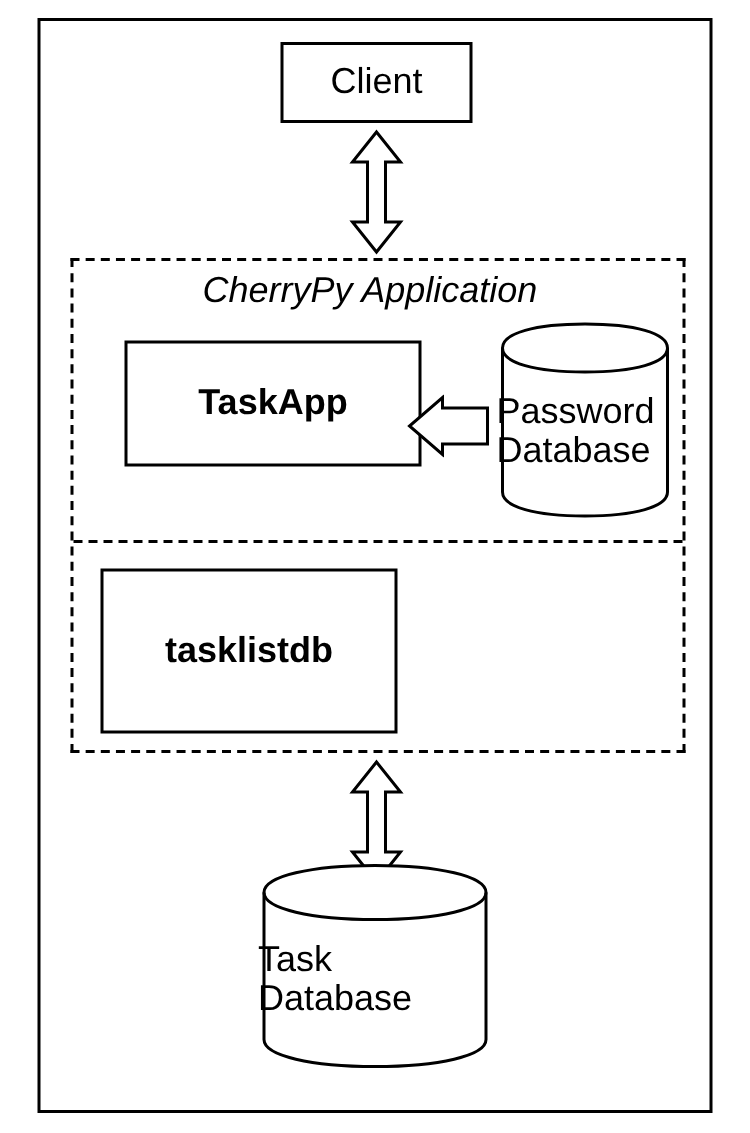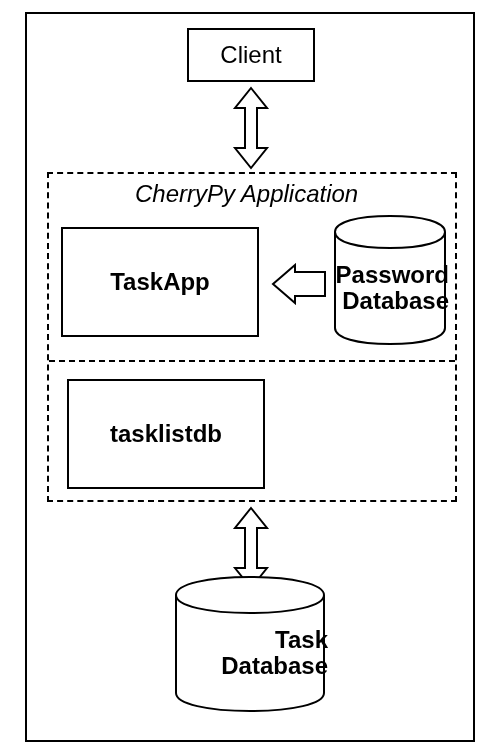--- a/index.html
+++ b/index.html
@@ -56,45 +56,44 @@
     color: #000;
   }
   
   .cyl {
     position: absolute;
   }
   .cyl svg { display:block; }
   .cyl-label {
     position: absolute;
     width: 100%;
-    text-align: right;
+    text-align: left;
     font-size: 24px;
     color: #000;
     line-height: 1.1;
-    font-weight: bold;
   }
 </style>
 </head>
 <body>
 
 <div class="stage">
   <div class="outer">
 
     <div class="box" style="left:160px; top:14px; width:128px; height:54px;">
       <span class="lbl">Client</span>
     </div>
 
     <svg style="position:absolute; left:196px; top:72px;" width="56" height="84">
       <path d="M28 2 L44 22 L34 22 L34 62 L44 62 L28 82 L12 62 L22 62 L22 22 L12 22 Z" fill="#fff" stroke="#000" stroke-width="2"></path>
     </svg>
 
     <div class="dashed-group" style="left:20px; top:158px; width:410px; height:330px;">
       <span class="title" style="left:86px; top:6px;">CherryPy Application</span>
 
-      <div class="box" style="left:12px; top:53px; width:198px; height:110px;">
+      <div class="box" style="left:34px; top:53px; width:198px; height:84px;">
         <span class="lbl bold">TaskApp</span>
       </div>
 
       <svg style="position:absolute; left:222px; top:89px;" width="56" height="42">
         <path d="M54 9 L54 33 L24 33 L24 40 L2 21 L24 2 L24 9 Z" fill="#fff" stroke="#000" stroke-width="2"></path>
       </svg>
 
       <div class="cyl" style="left:282px; top:40px; width:118px; height:132px;">
         <svg width="118" height="132">
           <path d="M4 18 C4 8 26 2 59 2 C92 2 114 8 114 18 L114 114 C114 124 92 130 59 130 C26 130 4 124 4 114 Z" fill="#fff" stroke="#000" stroke-width="2"></path>

